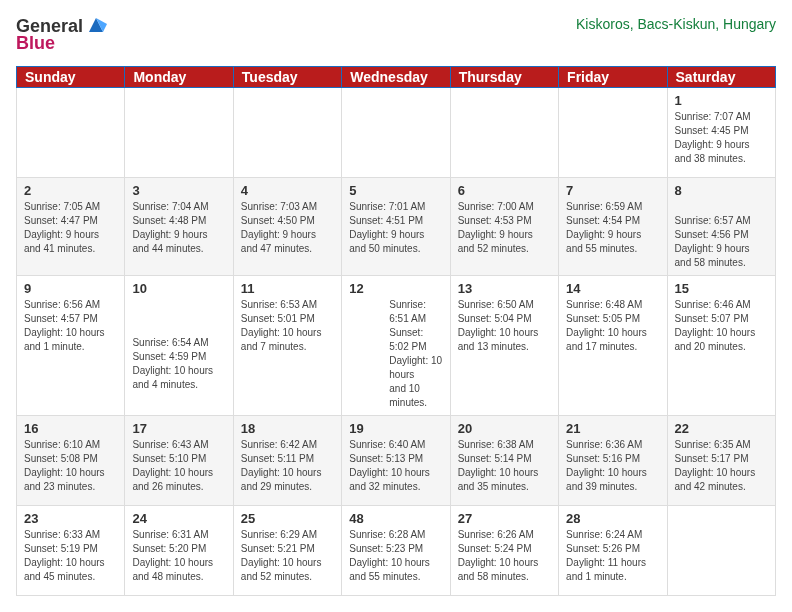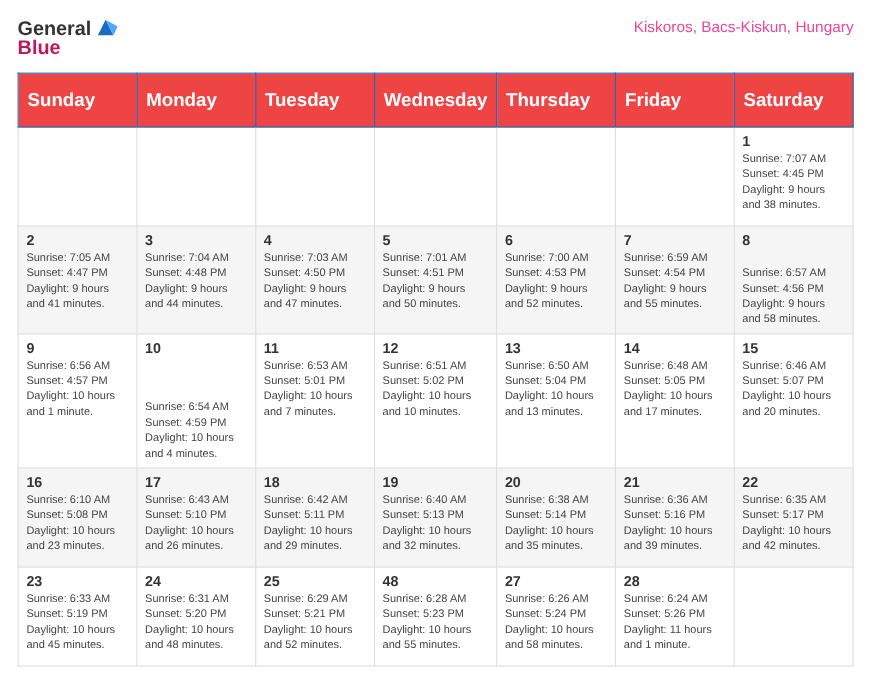--- a/index.html
+++ b/index.html
@@ -34,33 +34,33 @@
     .title-section {
       text-align: right;
     }
     .calendar-title {
       font-size: 36px;
       font-weight: bold;
       color: #333;
     }
     .calendar-subtitle {
       font-size: 14px;
-      color: #ec4899;
+      color: #15803d;
     }
     .calendar-table {
       width: 100%;
       border-collapse: collapse;
       border: 1px solid #ccc;
     }
     .calendar-table th {
-      background-color: #ef4444;
+      background-color: #b91c1c;
       color: #fff;
       text-align: left;
-      padding: 14px 8px;
-      font-size: 17px;
+      padding: 2px 8px;
+      font-size: 14px;
       font-weight: bold;
       border: 1px solid #1a6abf;
     }
     .calendar-table td {
       vertical-align: top;
       padding: 5px 7px;
       border: 1px solid #ddd;
       width: calc(100% / 7);
       height: 90px;
       font-size: 10.5px;
@@ -202,21 +202,21 @@
         </td>
         <td>
           <span class="day-number">11</span>
           <div class="day-info" style="white-space: pre-line;">Sunrise: 6:53 AM
 Sunset: 5:01 PM
 Daylight: 10 hours
 and 7 minutes.</div>
         </td>
         <td>
           <span class="day-number">12</span>
-          <div class="day-info" style="white-space: pre-line;">Sunrise: 6:51 AM
+          <div class="day-info" style="white-space: pre-line; margin-left: 40px;">Sunrise: 6:51 AM
 Sunset: 5:02 PM
 Daylight: 10 hours
 and 10 minutes.</div>
         </td>
         <td>
           <span class="day-number">13</span>
           <div class="day-info" style="white-space: pre-line;">Sunrise: 6:50 AM
 Sunset: 5:04 PM
 Daylight: 10 hours
 and 13 minutes.</div>

